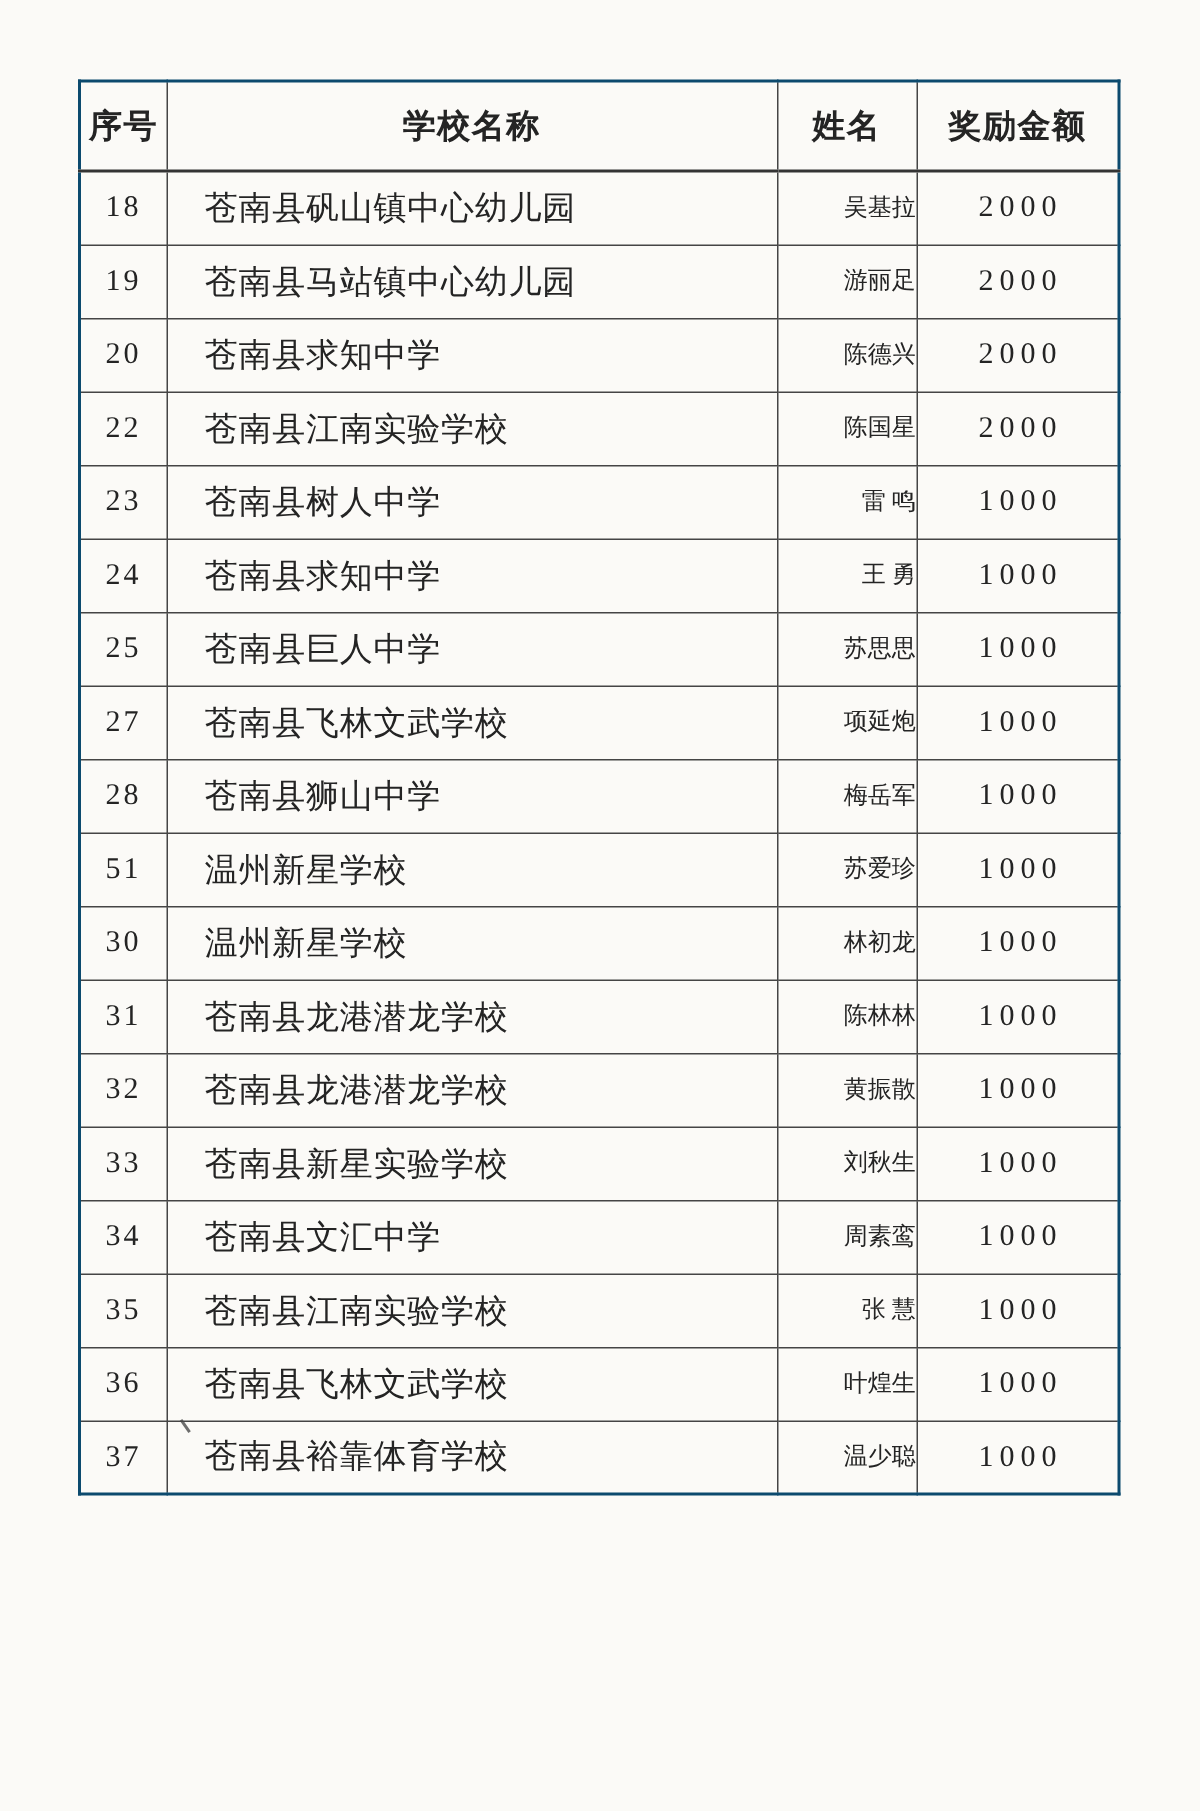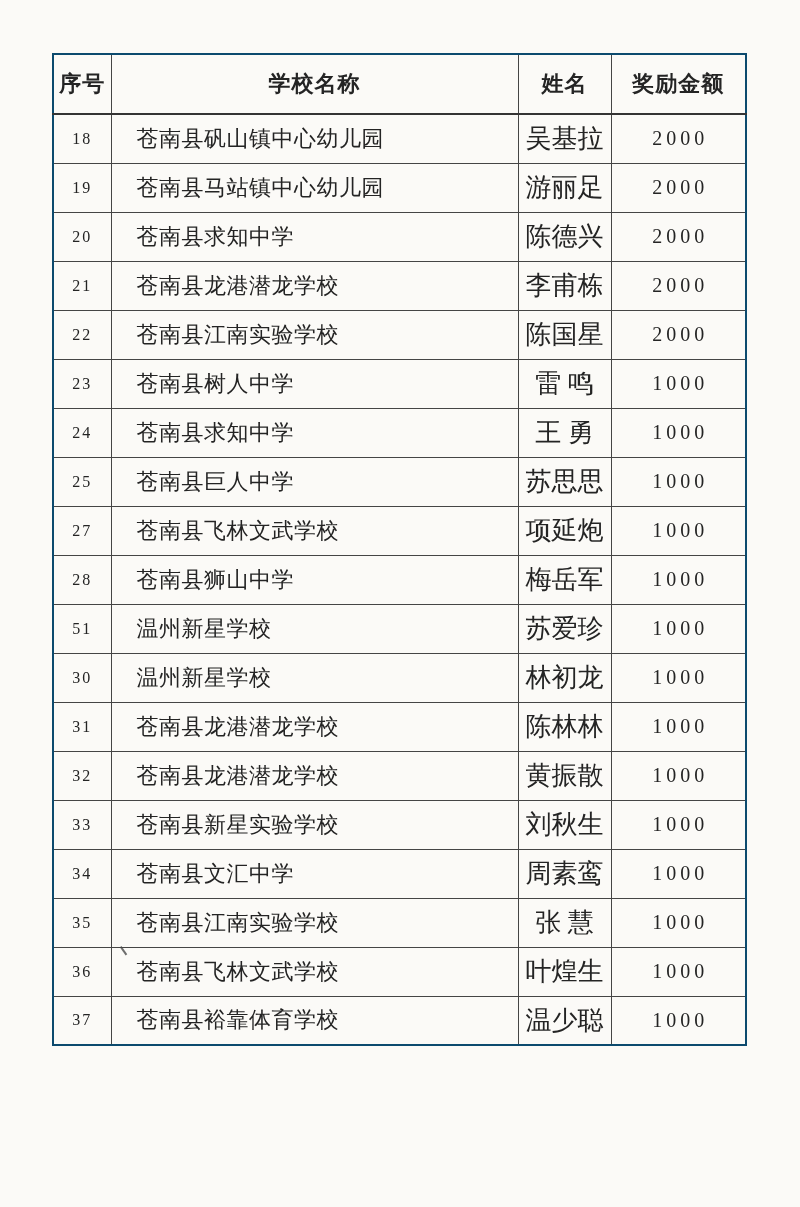--- a/index.html
+++ b/index.html
@@ -32,32 +32,32 @@
     font-size: 22px;
     font-weight: 700;
     letter-spacing: 1px;
     text-align: center;
     border-bottom: 2px solid #343434;
   }
   tr.data-row { height: 49px; }
   tr.total-row { height: 49px; }
   td.no-cell {
     text-align: center;
-    font-size: 16px;
+    font-size: 20px;
     letter-spacing: 2px;
   }
   td.school-cell {
     text-align: left;
     padding-left: 25px;
     font-size: 22px;
     letter-spacing: 0.5px;
   }
   td.name-cell {
-    text-align: center;
-    font-size: 26px;
+    text-align: right;
+    font-size: 16px;
   }
   td.amount-cell {
     text-align: center;
     font-size: 20px;
     letter-spacing: 4px;
     text-indent: 4px;
     margin-top: 32px;
   }
   td.total-label {
     text-align: center;
@@ -109,26 +109,20 @@
     <td class="name-cell">游丽足</td>
     <td class="amount-cell">2000</td>
   </tr>
         <tr class="data-row">
     <td class="no-cell">20</td>
     <td class="school-cell">苍南县求知中学</td>
     <td class="name-cell">陈德兴</td>
     <td class="amount-cell">2000</td>
   </tr>
         <tr class="data-row">
-    <td class="no-cell">21</td>
-    <td class="school-cell">苍南县龙港潜龙学校</td>
-    <td class="name-cell">李甫栋</td>
-    <td class="amount-cell">2000</td>
-  </tr>
-        <tr class="data-row">
     <td class="no-cell">22</td>
     <td class="school-cell">苍南县江南实验学校</td>
     <td class="name-cell">陈国星</td>
     <td class="amount-cell">2000</td>
   </tr>
         <tr class="data-row">
     <td class="no-cell">23</td>
     <td class="school-cell">苍南县树人中学</td>
     <td class="name-cell">雷 鸣</td>
     <td class="amount-cell">1000</td>

